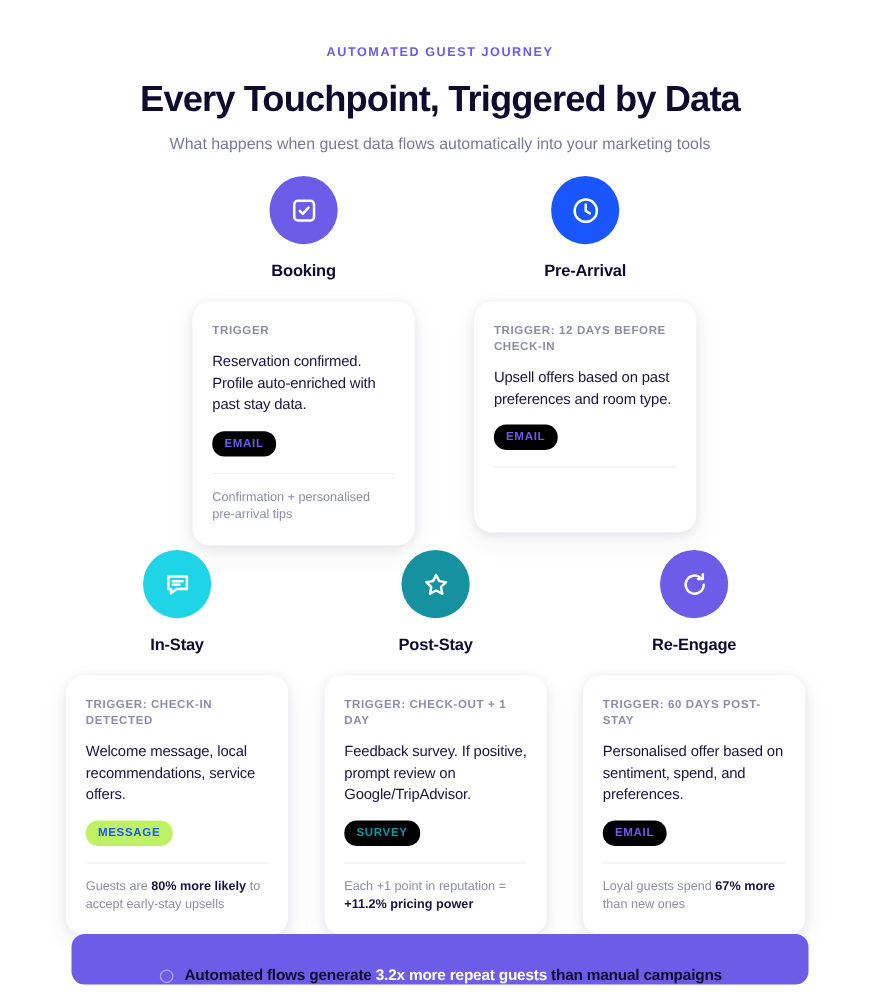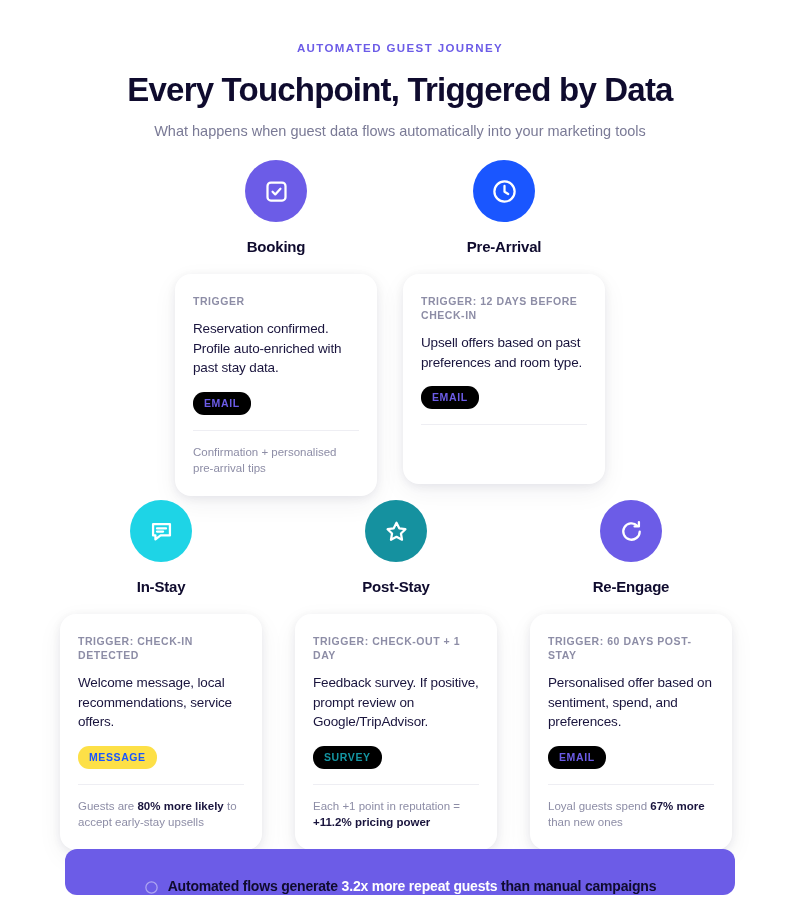--- a/index.html
+++ b/index.html
@@ -54,21 +54,21 @@
 
   
   .row {
     position: absolute;
     display: flex;
   }
 
   .row-top {
     top: 160px;
     left: 175px;
-    gap: 26px;
+    gap: 54px;
   }
 
   .row-bottom {
     top: 500px;
     left: 60px;
     gap: 33px;
   }
 
   .stage {
     width: 202px;
@@ -143,21 +143,21 @@
     padding: 5px 11px 5px 11px;
     border-radius: 11px;
     font-size: 10.5px;
     font-weight: 700;
     letter-spacing: 0.6px;
     line-height: 13px;
     text-transform: uppercase;
   }
 
   .badge.email   { background: #000000; color: #6C5CE7; }
-  .badge.message { background: #fde047; color: #1A56FF; }
+  .badge.message { background: #bef264; color: #1A56FF; }
   .badge.survey  { background: #000000; color: #1496A3; }
 
   .divider {
     margin-top: 15px;
     height: 1px;
     background: #EEEEF3;
     width: 100%;
   }
 
   .footnote {

